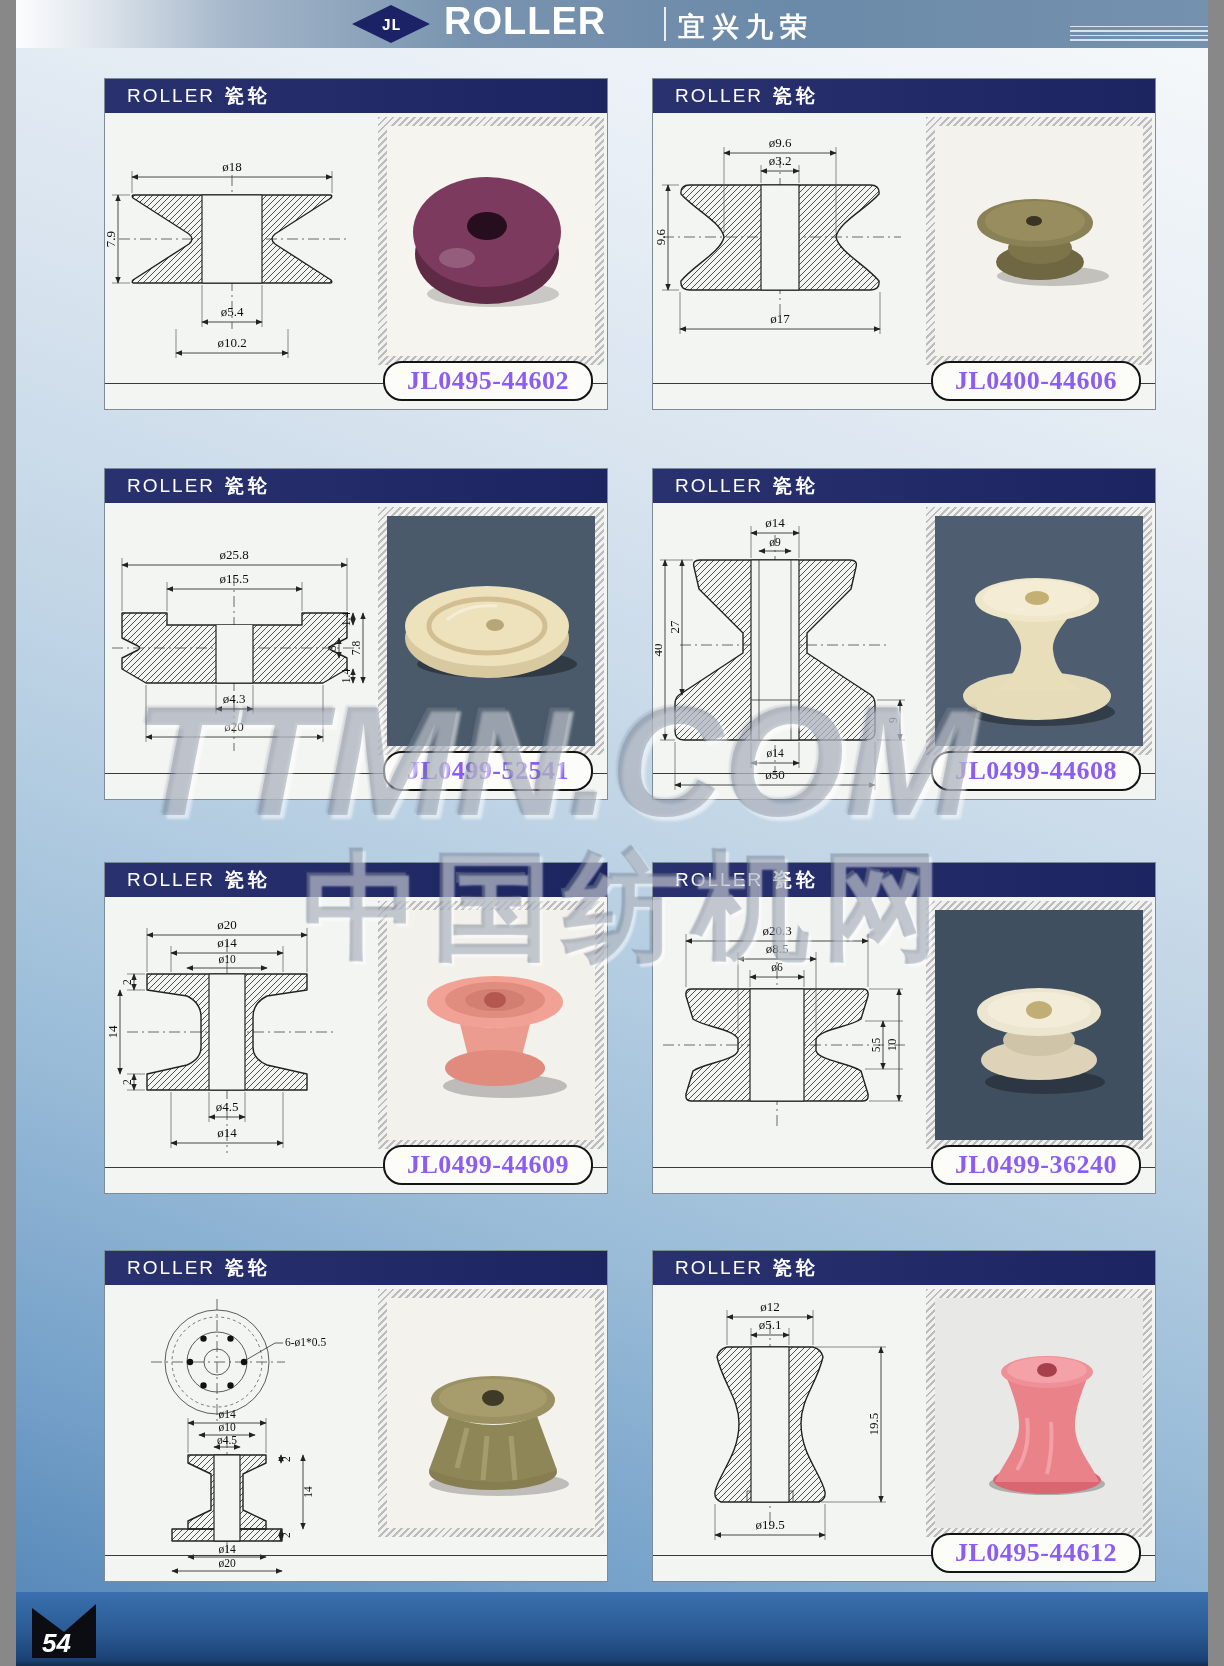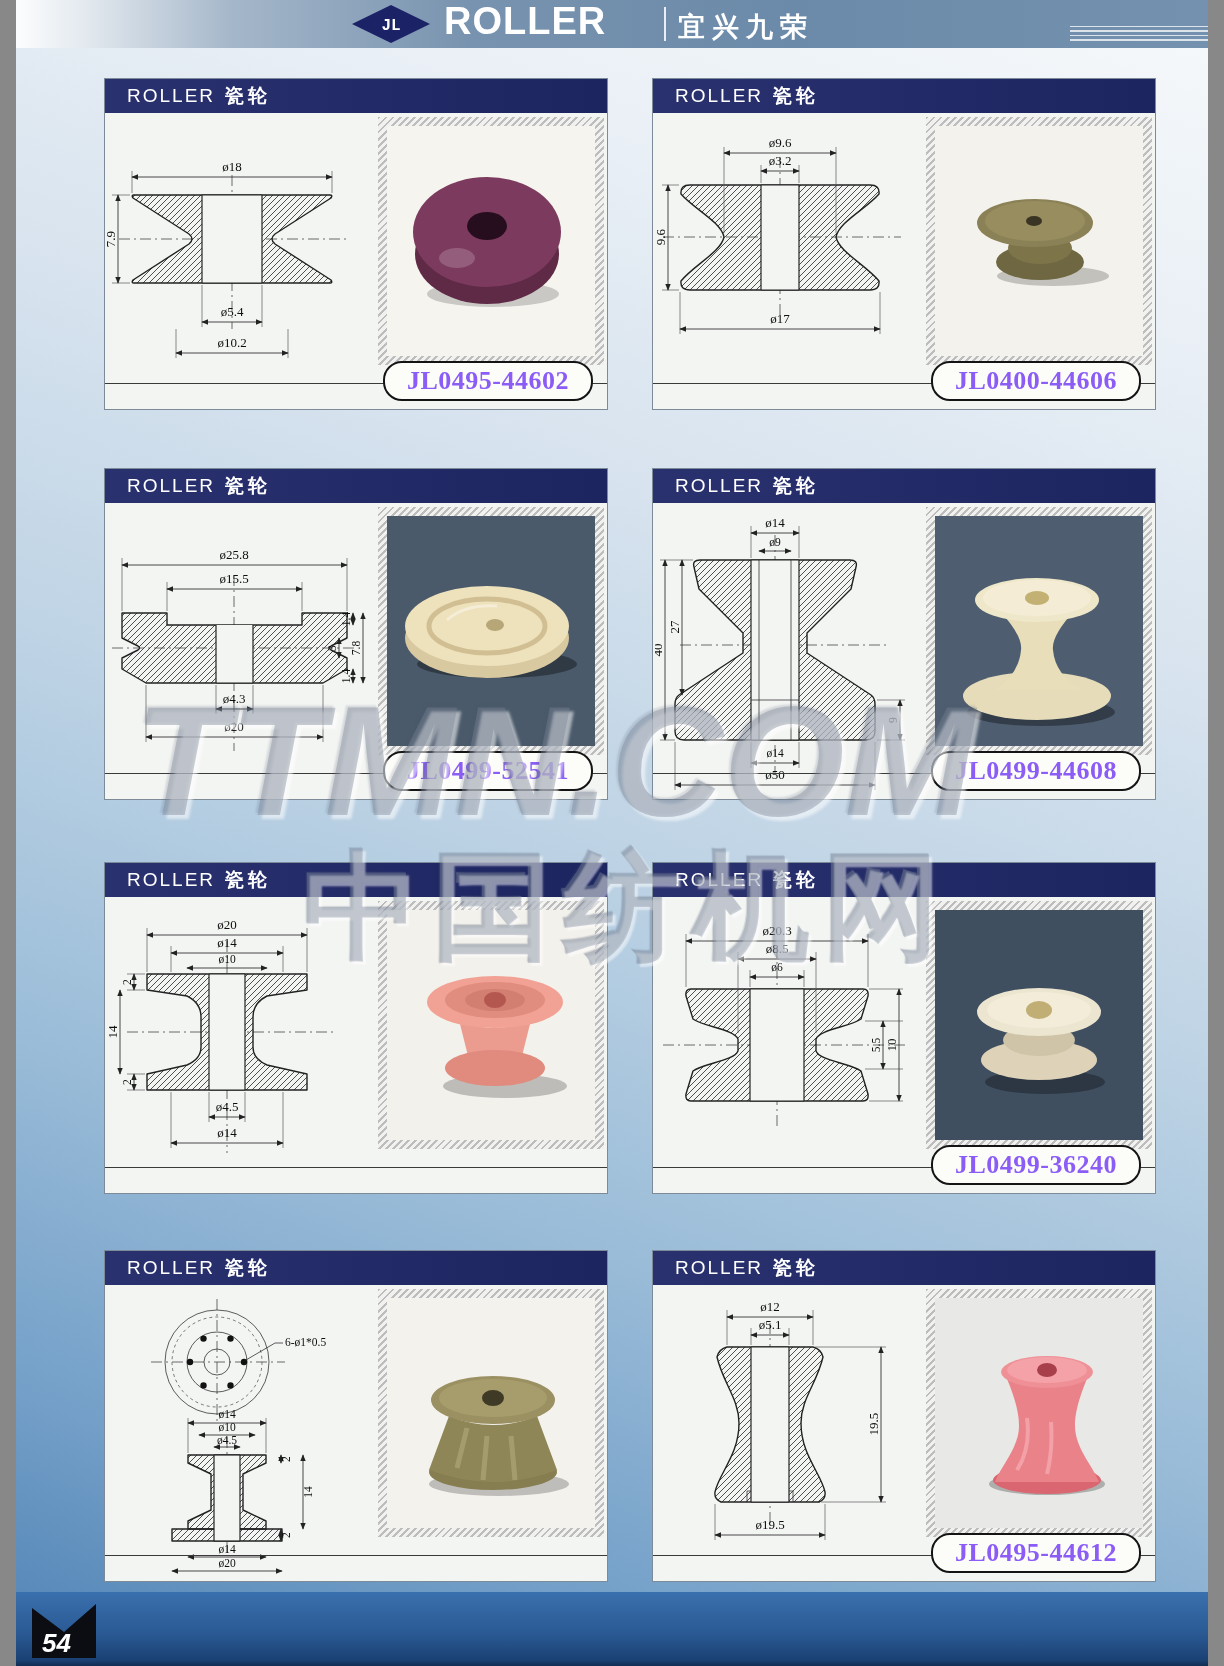--- a/index.html
+++ b/index.html
@@ -348,20 +348,21 @@
             <path d="M72,110 Q108,126 144,110 L132,158 Q108,168 84,158 Z" fill="#ec9c8e"></path>
             <ellipse cx="108" cy="158" rx="50" ry="18" fill="#e08b7e"></ellipse>
             <ellipse cx="108" cy="92" rx="68" ry="26" fill="#f2a294"></ellipse>
             <ellipse cx="108" cy="90" rx="50" ry="18" fill="#e08d7f"></ellipse>
             <ellipse cx="108" cy="90" rx="30" ry="11" fill="#d27f72"></ellipse>
             <ellipse cx="108" cy="90" rx="11" ry="8" fill="#b4574e"></ellipse>
           </svg>
         </div>
       </div>
       <div class="plabel-line"></div>
+      <div class="plabel">JL0499-44609</div>
     </div>
   </div>
 
   <div class="panel p5">
     <div class="phead">
       <span class="phead-en">ROLLER</span>
       <span class="phead-cn">瓷轮</span>
     </div>
     <div class="pbody">
       <svg class="drawing" viewBox="0 0 260 292">

